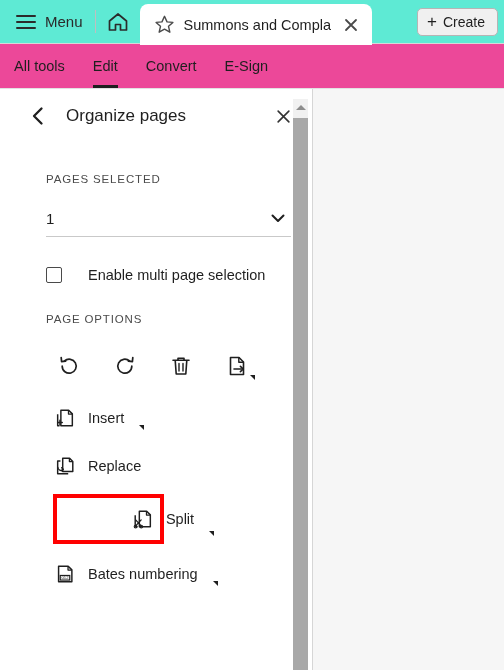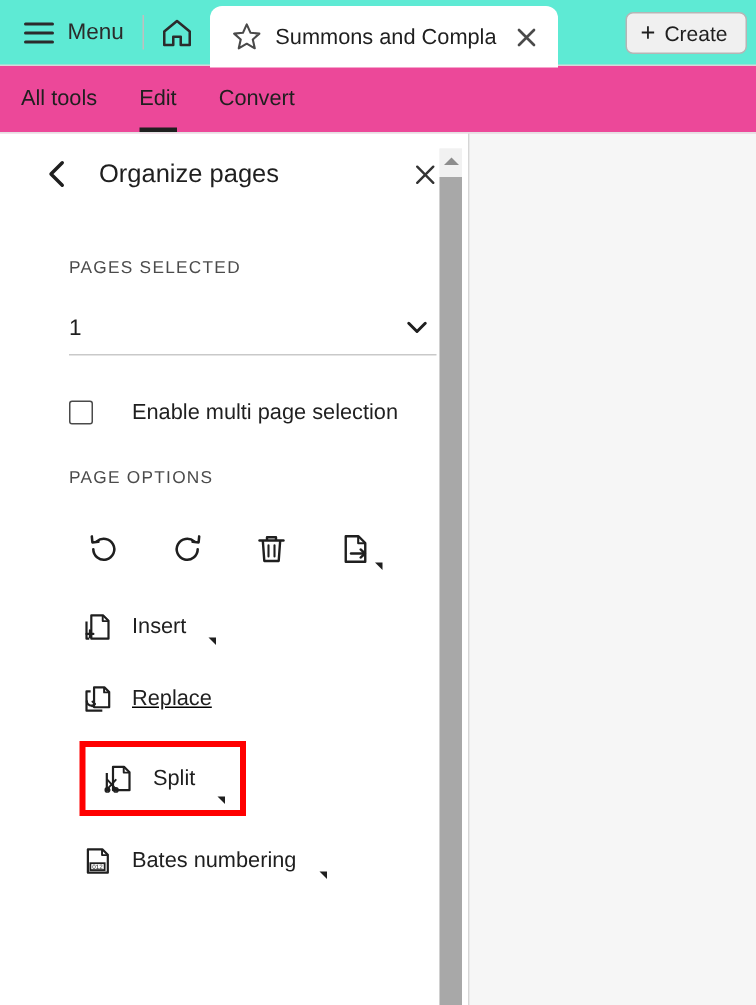--- a/index.html
+++ b/index.html
@@ -188,21 +188,21 @@
 
   .opt-item {
     display: flex;
     align-items: center;
     gap: 12px;
     height: 38px;
     padding-left: 8px;
     position: relative;
   }
   .opt-item.m-insert  { margin-top: 18px; }
-  .opt-item.m-replace { margin-top: 10px; text-decoration: underline; }
+  .opt-item.m-replace { margin-top: 10px; }
   .opt-item.m-bates   { margin-top: 12px; }
   .opt-label { font-size: 14.5px; color: #1f1f1f; }
   .caret {
     width: 0; height: 0;
     border-left: 5px solid transparent;
     border-top: 5px solid #1f1f1f;
     margin-left: 3px;
     align-self: flex-end;
     margin-bottom: 7px;
   }
@@ -211,21 +211,21 @@
   .hl-wrap { position: relative; margin-top: 10px; }
   .highlight-box {
     position: absolute;
     left: 7px;
     top: -1px;
     width: 111px;
     height: 50px;
     border: 4px solid #ff0000;
     pointer-events: none;
   }
-  .opt-item.m-split { margin: 0; height: 48px; padding-left: 22px; }
+  .opt-item.m-split { margin: 0; height: 48px; padding-left: 22px; justify-content: center; }
 
   
   .scrollbar {
     position: absolute;
     right: 4px;
     top: 10px;
     width: 15px;
     bottom: 0;
     background: #f1f1f1;
   }
@@ -298,20 +298,23 @@
 
 <div class="toolstrip">
   <div class="tool-tab">
     <span>All tools</span>
   </div>
   <div class="tool-tab active">
     <span>Edit</span>
   </div>
   <div class="tool-tab">
     <span>Convert</span>
+  </div>
+  <div class="tool-tab">
+    <span>E-Sign</span>
   </div>
 </div>
 
 <div class="body">
 
   <div class="panel">
 
     <div class="panel-head">
       <span class="back-chevron">
         <svg width="16" height="20" viewBox="0 0 16 20">

